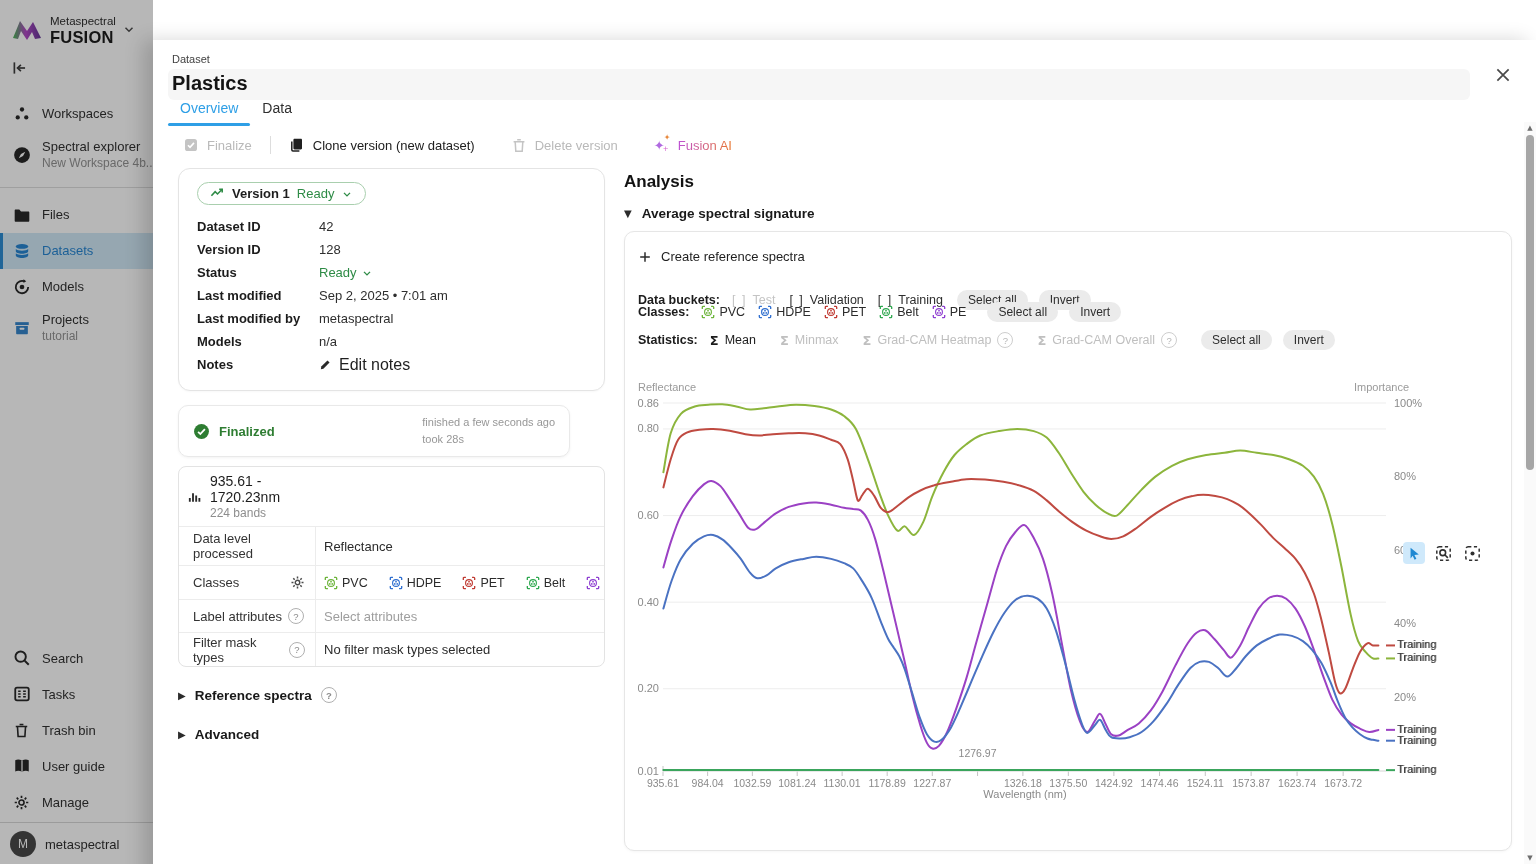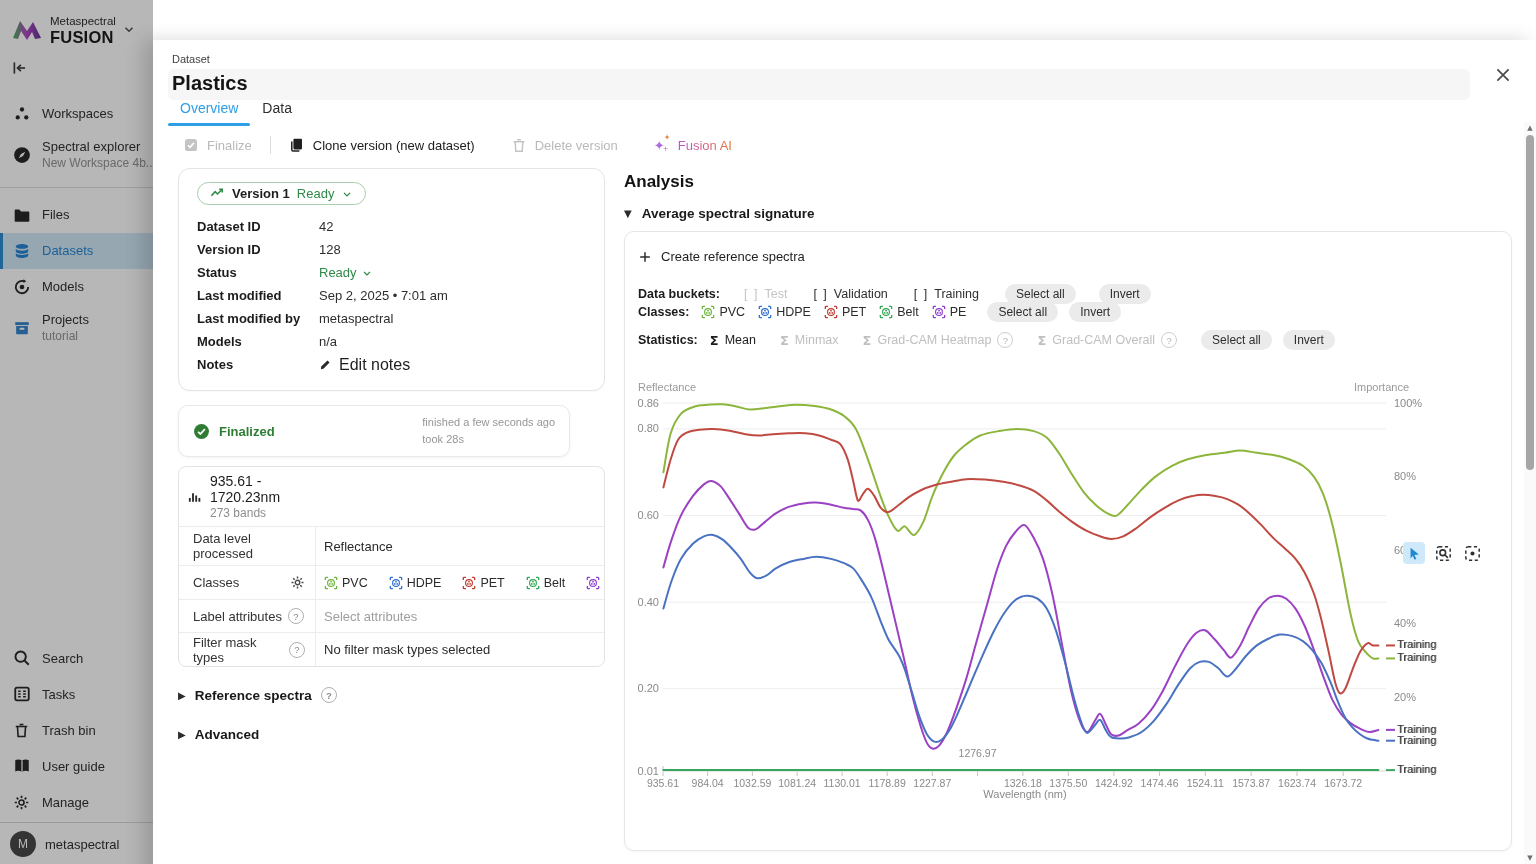--- a/index.html
+++ b/index.html
@@ -443,21 +443,21 @@
       <div id="settings-table">
           <div class="set-row" style="min-height: 55px;">
             <div class="set-value-cell">
               <span class="ic" style="color: rgb(43, 43, 43);">
                 <svg width="15" height="15" viewBox="0 0 16 16">
                   <path d="M3 13.5v-4M6.4 13.5v-9M9.8 13.5V7M13.2 13.5V9.5" stroke="currentColor" stroke-width="2"></path>
                 </svg>
               </span>
               <div>
                 <div class="wl-main">935.61 - 1720.23nm</div>
-                <div class="wl-sub">273 bands</div>
+                <div class="wl-sub">224 bands</div>
               </div>
             </div>
           </div>
           <div class="set-row" style="min-height: 38px;">
             <div class="set-label-cell">
               <span>Data level processed</span>
             </div>
             <div class="set-value-cell">
               <span>Reflectance</span>
             </div>
@@ -576,21 +576,21 @@
 
       <div id="chart-card">
         <button id="create-ref">
           <span class="ic">
             <svg width="14" height="14" viewBox="0 0 16 16">
                 <path d="M8 2.5v11M2.5 8h11" stroke="currentColor" stroke-width="1.7"></path>
               </svg>
           </span>
           <span>Create reference spectra</span>
         </button>
-        <div class="ctl-row" id="row-buckets" style="top:52px;gap:12px;">
+        <div class="ctl-row" id="row-buckets" style="top:58px;">
             <span class="ctl-label">Data buckets:</span>
             <span class="bucket-item disabled">
               <span class="ic">
                 <span class="bracket">[ ]</span>
               </span>
               <span>Test</span>
             </span>
             <span class="bucket-item">
               <span class="ic">
                 <span class="bracket">[ ]</span>

